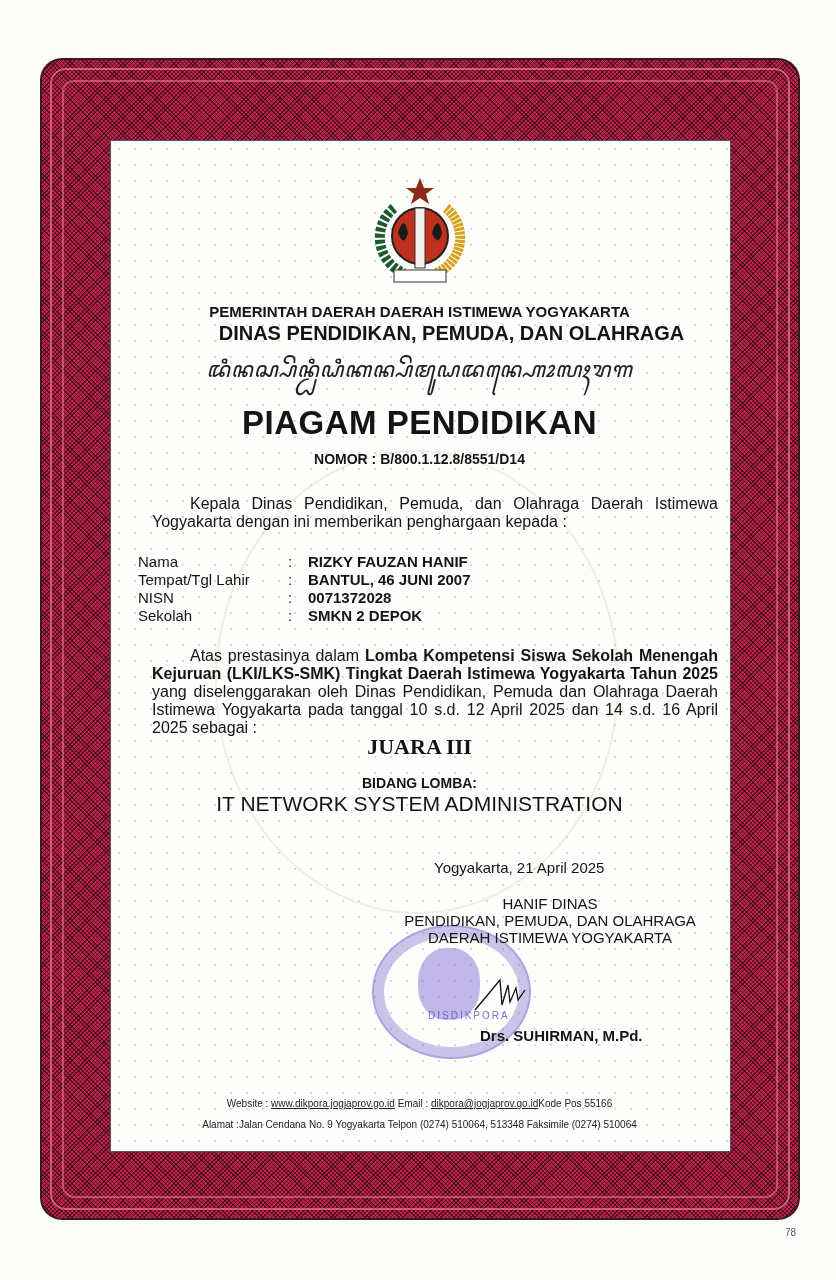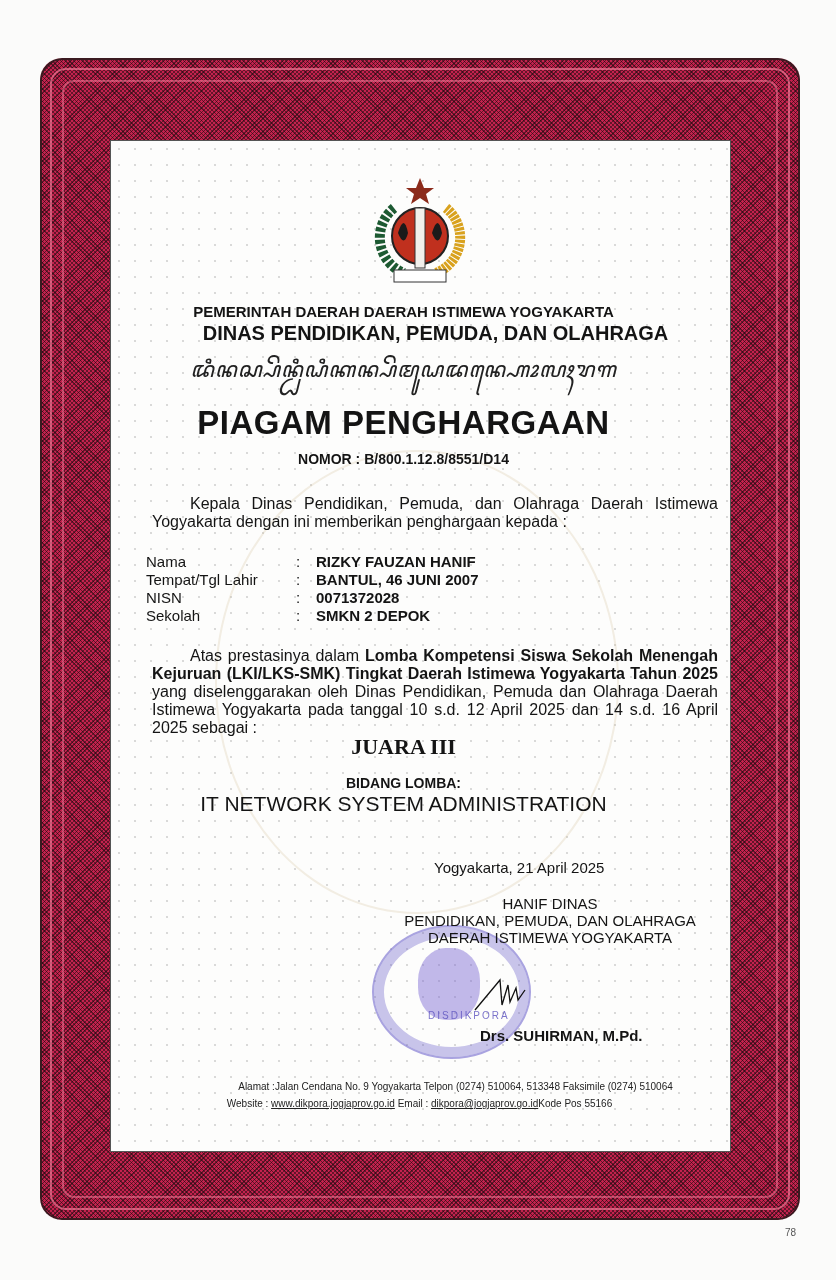--- a/index.html
+++ b/index.html
@@ -12,48 +12,48 @@
     box-shadow: 0 0 0 2px #3a1a20 inset;
   }
   .frame::before { content:""; position:absolute; inset:10px; border-radius:16px; border:2px solid rgba(240,120,150,0.7); }
   .frame::after { content:""; position:absolute; inset:22px; border-radius:12px; border:2px solid rgba(240,120,150,0.55); }
   .paper { position:absolute; left:110px; top:140px; width:619px; height:1010px; background:#fdfdfc;
     background-image: radial-gradient(circle, rgba(150,150,150,0.35) 0.8px, transparent 1px);
     background-size: 16px 16px; border:1px solid #555; }
   .watermark { position:absolute; left:215px; top:450px; width:400px; height:460px; border-radius:50%;
     border:2px solid rgba(210,190,150,0.25); }
   .emblem { position:absolute; left:374px; top:178px; width:92px; height:108px; }
-  .center { position:absolute; left:94px; width:619px; text-align:center; }
+  .center { position:absolute; left:110px; width:619px; text-align:center; }
   .h1 { top:303px; font-size:15px; font-weight:bold; }
   .h2 { top:322px; font-size:20px; font-weight:bold;padding-left:32px; }
   .jav { top:352px; font-family:"DejaVu Serif", serif; font-style:italic; font-size:22px; color:#222; letter-spacing:1px; }
   .title { top:404px; font-size:33px; font-weight:900; letter-spacing:0.5px; }
   .nomor { top:451px; font-size:14px; font-weight:bold; }
   .para { position:absolute; left:152px; width:566px; font-size:16px; line-height:18px; text-align:justify; }
   .p1 { top:495px; text-indent:38px; }
   .fields { position:absolute; left:138px; top:553px; font-size:15px; line-height:18px; }
-  .row { display:flex;margin-left:8px; }
+  .row { display:flex; }
   .lbl { width:150px; }
   .colon { width:20px; }
   .val { font-weight:bold; }
   .p2 { top:647px; text-indent:38px; }
   .juara { top:734px; font-family:"Liberation Serif", serif; font-weight:bold; font-size:22px; }
   .bidang { top:775px; font-size:14px; font-weight:bold; }
   .field-name { top:792px; font-size:21px; font-weight:normal; }
   .sign { position:absolute; left:370px; width:360px; text-align:center; font-size:15px; }
   .date { top:859px; left:434px; text-align:left; }
   .k1 { top:895px; } .k2 { top:912px; } .k3 { top:929px; }
   .name { top:1027px; left:480px; text-align:left; font-weight:bold; }
   .stamp { position:absolute; left:372px; top:925px; width:155px; height:130px; border-radius:50%;
     border:2px solid rgba(100,90,200,0.55); box-shadow: inset 0 0 0 8px transparent, inset 0 0 0 10px rgba(100,90,200,0.35); }
   .stamp-emblem { position:absolute; left:418px; top:948px; width:62px; height:72px; border-radius:45%;
     background:rgba(120,100,210,0.45); }
   .stamp-text { position:absolute; left:418px; top:1010px; font-size:10px; color:rgba(90,80,190,0.8); letter-spacing:2px;padding-left:10px; }
   .footer { position:absolute; left:110px; width:619px; text-align:center; font-size:10px; color:#222; }
-  .f1 { top:1081px;margin-left:36px; } .f2 { top:1098px; }
+  .f1 { top:1119px; } .f2 { top:1098px; }
   .f2 a { color:#222; text-decoration:underline; }
   .pageno { position:absolute; left:785px; top:1227px; font-size:10px; color:#555; }
 </style>
 </head>
 <body>
 
 <div class="frame"></div>
 <div class="paper"></div>
 <div class="watermark"></div>
 
@@ -64,21 +64,21 @@
   <circle cx="46" cy="58" r="28" fill="#c0301e" stroke="#222" stroke-width="2"></circle>
   <rect x="41" y="30" width="10" height="60" fill="#f2f0ec" stroke="#333"></rect>
   <path d="M24,55 q6,-20 10,0 q-4,15 -10,0z" fill="#1a1a1a"></path>
   <path d="M58,55 q6,-20 10,0 q-4,15 -10,0z" fill="#1a1a1a"></path>
   <rect x="20" y="92" width="52" height="12" fill="#fff" stroke="#333"></rect>
 </svg>
 
 <div class="center h1">PEMERINTAH DAERAH DAERAH ISTIMEWA YOGYAKARTA</div>
 <div class="center h2">DINAS PENDIDIKAN, PEMUDA, DAN OLAHRAGA</div>
 <div class="center jav">ꦢꦶꦤꦱ꧀ꦥꦼꦤ꧀ꦝꦶꦝꦶꦏꦤ꧀ꦥꦼꦩꦸꦝꦢꦤ꧀ꦲꦺꦴꦭꦃꦫꦒ</div>
-<div class="center title">PIAGAM PENGHARGAAN</div>
+<div class="center title">PIAGAM PENDIDIKAN</div>
 <div class="center nomor">NOMOR : B/800.1.12.8/8551/D14</div>
 
 <div class="para p1">Kepala Dinas Pendidikan, Pemuda, dan Olahraga Daerah Istimewa Yogyakarta dengan ini memberikan penghargaan kepada :</div>
 
 <div class="fields">
   <div class="row">
     <span class="lbl">Nama</span>
     <span class="colon">:</span>
     <span class="val">RIZKY FAUZAN HANIF</span>
   </div>

